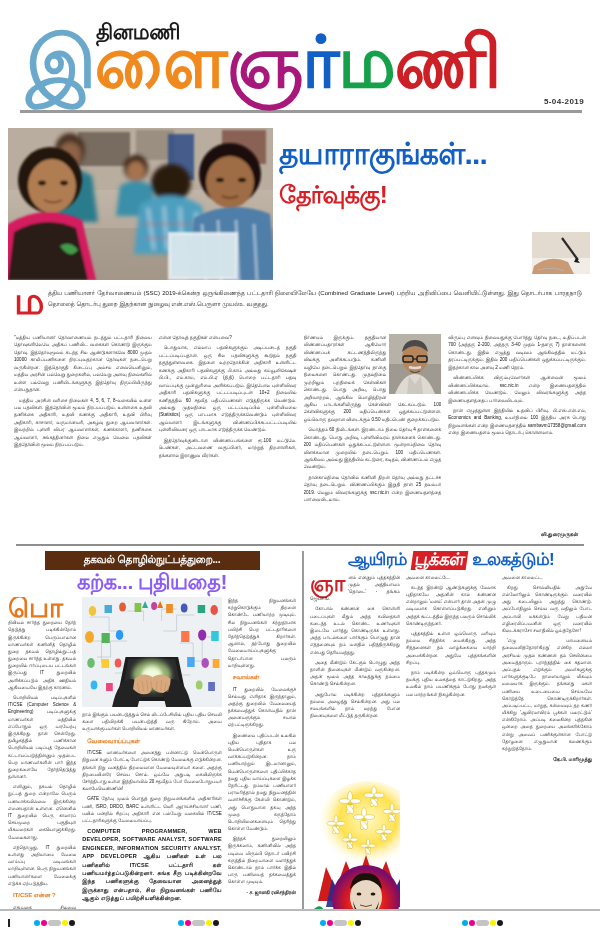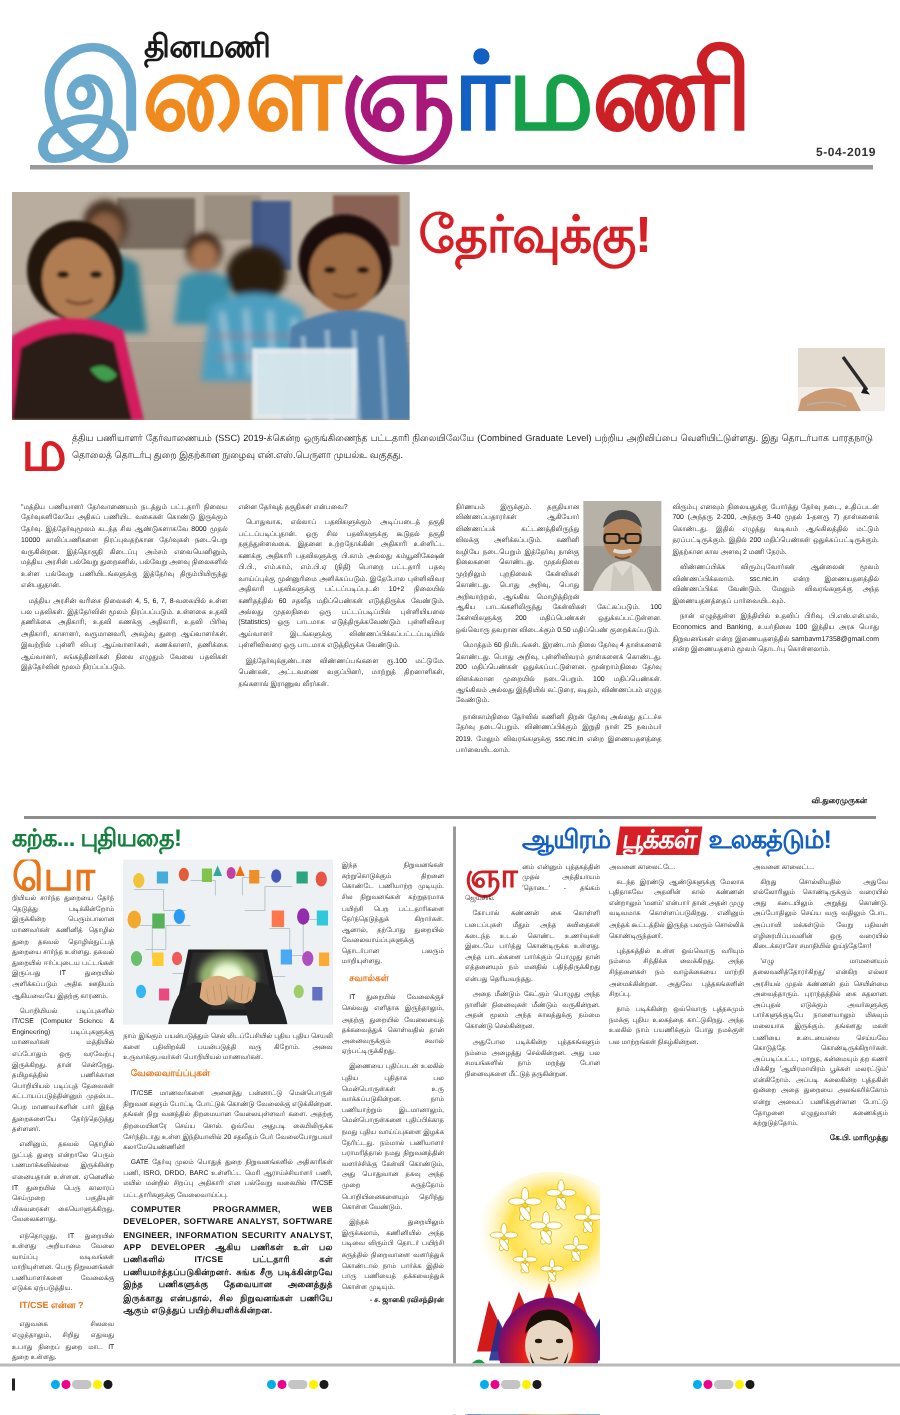--- a/index.html
+++ b/index.html
@@ -86,25 +86,25 @@
     padding-top: 10px;
   }
   .hl1 {
     font-size: 30px; font-weight: bold;
     color: #1360c4;
     letter-spacing: -0.8px;
     line-height: 1.05;
     white-space: nowrap;
   }
   .hl2 {
-    font-size: 34px; font-weight: bold;
+    font-size: 24px; font-weight: bold;
     color: #d81f26;
     letter-spacing: -0.8px;
     line-height: 1.05;
-    margin-top: 2px;
+    margin-top: 12px;
     white-space: nowrap;
   }
   .hl-thumb {
     position: absolute;
     right: 2px; bottom: 6px;
     width: 58px; height: 42px;
     overflow: hidden;
     background: #d8cfc7;
   }
 
@@ -187,23 +187,24 @@
     color: #ffffff;
     font-size: 10.5px;
     font-weight: bold;
     text-align: center;
     padding: 2px 6px 3px 6px;
     letter-spacing: -0.3px;
     width: 215px;
     margin: 0 auto;
   }
   .it-sub {
-    font-size: 16px;
-    font-weight: bold;
-    color: #15803d;
+    text-align: center;
+    font-size: 21px;
+    font-weight: bold;
+    color: #8b5cf6;
     letter-spacing: -0.5px;
     margin-top: 1px;
     line-height: 1.05;
   }
 
   .it-body {
     display: flex;
     gap: 6px;
     margin-top: 4px;
     height: 355px;
@@ -421,20 +422,21 @@
             <path d="M186 90 q36 -20 76 -4 l6 66 -88 0 z" fill="#4f7fa8"></path>
             <path d="M194 96 l4 58 M210 92 l3 62 M228 92 l3 62 M246 96 l3 56" stroke="#cfe0ec" stroke-width="3.4" opacity="0.5"></path>
           </g>
 
           <rect x="160" y="104" width="70" height="48" fill="#e8eef1" opacity="0.92" filter="url(#sb2)"></rect>
           <rect x="164" y="108" width="62" height="40" fill="#cfe3ea" opacity="0.8"></rect>
         </svg>
       </div>
 
       <div class="lead-headline">
+        <div class="hl1">தயாராகுங்கள்...</div>
         <div class="hl2">தேர்வுக்கு!</div>
         <div class="hl-thumb">
           <svg width="58" height="42" viewBox="0 0 58 42" preserveAspectRatio="none">
             <rect width="58" height="42" fill="#e3dad0"></rect>
             <rect x="0" y="26" width="58" height="16" fill="#f1ece6"></rect>
             <path d="M2 34 q16 -12 34 -4 l6 12 -42 0 z" fill="#c99a74"></path>
             <path d="M30 6 l16 22" stroke="#2b2b2b" stroke-width="2.2"></path>
             <path d="M44 26 l4 5 -6 -1 z" fill="#1a1a1a"></path>
             <path d="M6 38 q14 -4 26 1" stroke="#b3b3b3" stroke-width="1" fill="none"></path>
           </svg>
@@ -488,20 +490,21 @@
         <div class="lead-byline">வி.துரைமுருகன்</div>
       </div>
     </div>
 
     <div class="lead-rule"></div>
   </div>
 
   <div class="lower">
 
     <div class="lower-left">
+      <div class="it-banner">தகவல் தொழில்நுட்பத்துறை...</div>
       <div class="it-sub">கற்க... புதியதை!</div>
 
       <div class="it-body">
 
         <div class="it-col">
           <p class="first"><span class="it-dropcap">பொ</span><span>றியியல் சார்ந்த துறையை தேர்ந் தெடுத்து படிக்கின்றோம் இருக்கின்ற பெரும்பாலான மாணவர்கள் கணினித் தொழில் துறை தகவல் தொழில்நுட்பத் துறையை சார்ந்த உள்ளது. தகவல் துறையில் ஈர்ப்புடைய பட்டங்கள் இருப்பது IT துறையில் அளிக்கப்படும் அதிக ஊதியம் ஆகியவையே இதற்கு காரணம்.</span></p>
           <p>பொறியியல் படிப்புகளில் IT/CSE (Computer Science &amp; Engineering) படிப்புகளுக்கு மாணவர்கள் மத்தியில் எப்போதும் ஒரு வரவேற்பு இருக்கிறது. தான் சென்றேது. தமிழகத்தில் பணிக்கான பொறியியல் படிப்புத் தேவைகள் கட்டாயப்படுத்தின்னும் முதல்பட பெற மாணவர்களின் பார் இந்த துறைகளையே தேர்ந்தெடுத்து தள்ளனர்.</p>
           <p>எனினும், தகவல் தொழில் நுட்பத் துறை என்றாலே பெரும் பணமாக்கவில்லை இருக்கின்ற எனையதான் உள்ளன. ஏனெனில் IT துறையில் பெரு காலாரப் செய்முறை பகுதியுள் மிகவரைகள் கையொளுக்கிறது. வேலைகளாது.</p>
           <p>எந்தொழுது, IT துறையில் உள்ளது அறியாமை வேலை வாய்ப்பு வடிவங்கள் மாறியுள்ளன. பெரு நிறுவனங்கள் பணியாளர்களை வேலைக்கு எடுக்க ஏற்படுத்திய.</p>
           <p class="sub-orange">IT/CSE என்ன ?</p>

